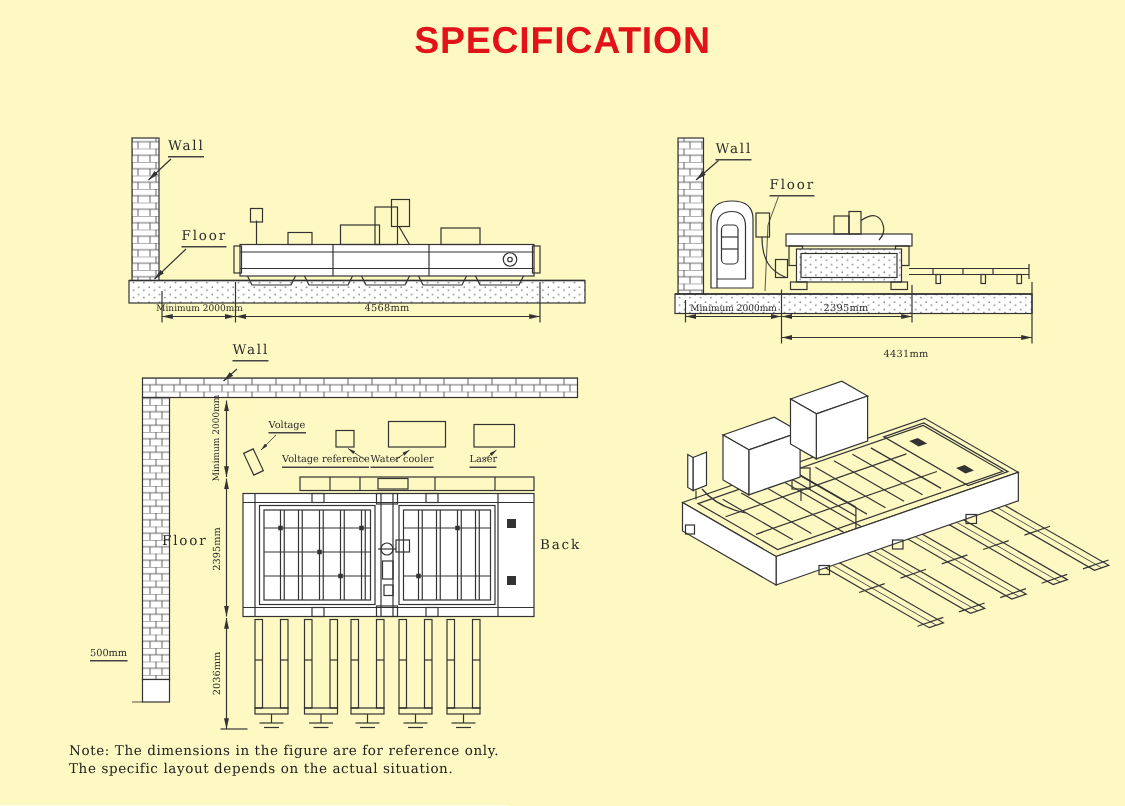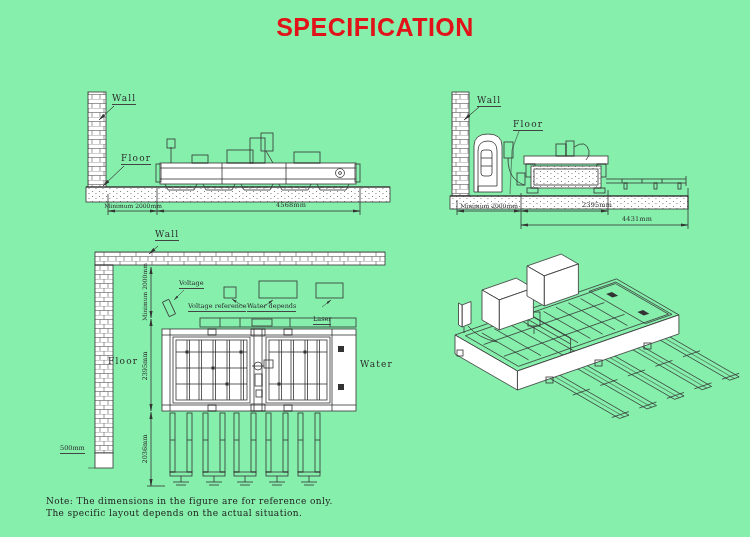--- a/index.html
+++ b/index.html
@@ -1,35 +1,35 @@
 <!DOCTYPE html>
 <html><head>
 <meta charset="utf-8">
 <style>
   html,body{margin:0;padding:0;background:#fff;}
-  #page{position:relative;width:750px;height:537px;background:#86efac;overflow:hidden;
+  #page{position:relative;width:750px;height:537px;background:#fef9c3;overflow:hidden;
         font-family:"Liberation Sans",sans-serif;}
   #title{position:absolute;left:0;right:0;top:13px;text-align:center;
          font-family:"Liberation Sans",sans-serif;font-weight:bold;font-size:25px;
          letter-spacing:0.5px;color:#e11218;}
   svg{position:absolute;left:0;top:0;}
   .draw, .draw *{stroke:#333;stroke-width:0.8;fill:none;stroke-linecap:butt;}
   .draw .fb{fill:#333;stroke:none;}
   .draw .wallf{fill:url(#brick);}
   .draw .stipf{fill:url(#stip);}
   .draw .wf{fill:#fff;}
   .draw .thin{stroke-width:0.55;}
   .draw .thick{stroke-width:1.1;}
   .draw .dash{stroke-dasharray:4 2.5;}
   .iso-m *{vector-effect:non-scaling-stroke;}
   .lbl{position:absolute;font-family:"DejaVu Serif",serif;color:#2b2b2b;
        white-space:nowrap;line-height:1;}
   .u{border-bottom:1px solid #444;padding-bottom:1px;}
   .s9{font-size:9px;letter-spacing:1.2px;}
-  .s7{font-size:6.5px;letter-spacing:0.2px;margin-left:33px;}
+  .s7{font-size:6.5px;letter-spacing:0.2px;}
   .s6{font-size:6px;letter-spacing:0;}
   .s65{font-size:6.5px;letter-spacing:0;}
   .cx{transform:translateX(-50%);}
   .rot{transform:translate(-50%,-50%) rotate(-90deg);}
   .note{position:absolute;font-family:"DejaVu Serif",serif;font-size:9px;
         letter-spacing:0.4px;color:#222;white-space:nowrap;}
 </style>
 </head>
 <body>
 
@@ -375,30 +375,30 @@
 
   <div class="lbl s9 u" style="left:112px;top:94px">Wall</div>
   <div class="lbl s9 u" style="left:121px;top:154px">Floor</div>
   <div class="lbl s6 cx" style="left:133px;top:203px">Minimum 2000mm</div>
   <div class="lbl s7 cx" style="left:258px;top:202px">4568mm</div>
 
   <div class="lbl s9 u" style="left:477px;top:96px">Wall</div>
   <div class="lbl s9 u" style="left:513px;top:120px">Floor</div>
   <div class="lbl s6 cx" style="left:489px;top:203px">Minimum 2000mm</div>
   <div class="lbl s7 cx" style="left:564px;top:202px">2395mm</div>
-  <div class="lbl s7 cx" style="left:604px;top:216px">4431mm</div>
+  <div class="lbl s7 cx" style="left:604px;top:233px">4431mm</div>
 
   <div class="lbl s9 u" style="left:155px;top:230px">Wall</div>
   <div class="lbl s9" style="left:108px;top:357px">Floor</div>
-  <div class="lbl s9" style="left:360px;top:360px">Water</div>
+  <div class="lbl s9" style="left:360px;top:360px">Back</div>
   <div class="lbl s65 u" style="left:179px;top:280px">Voltage</div>
   <div class="lbl s65 u" style="left:188px;top:303px">Voltage reference</div>
-  <div class="lbl s65 u" style="left:247px;top:303px">Water depends</div>
-  <div class="lbl s65 u" style="left:313px;top:316px">Laser</div>
+  <div class="lbl s65 u" style="left:247px;top:303px">Water cooler</div>
+  <div class="lbl s65 u" style="left:313px;top:303px">Laser</div>
   <div class="lbl s6 rot" style="left:145px;top:292px">Minimum 2000mm</div>
   <div class="lbl s65 rot" style="left:145px;top:366px">2395mm</div>
   <div class="lbl s65 rot" style="left:145px;top:449px">2036mm</div>
-  <div class="lbl s65 u" style="left:60px;top:445px">500mm</div>
+  <div class="lbl s65 u" style="left:60px;top:432px">500mm</div>
 
   <div class="note" style="left:46px;top:496px">Note: The dimensions in the figure are for reference only.</div>
   <div class="note" style="left:46px;top:508px">The specific layout depends on the actual situation.</div>
 
 </div>
 
 </body></html>

